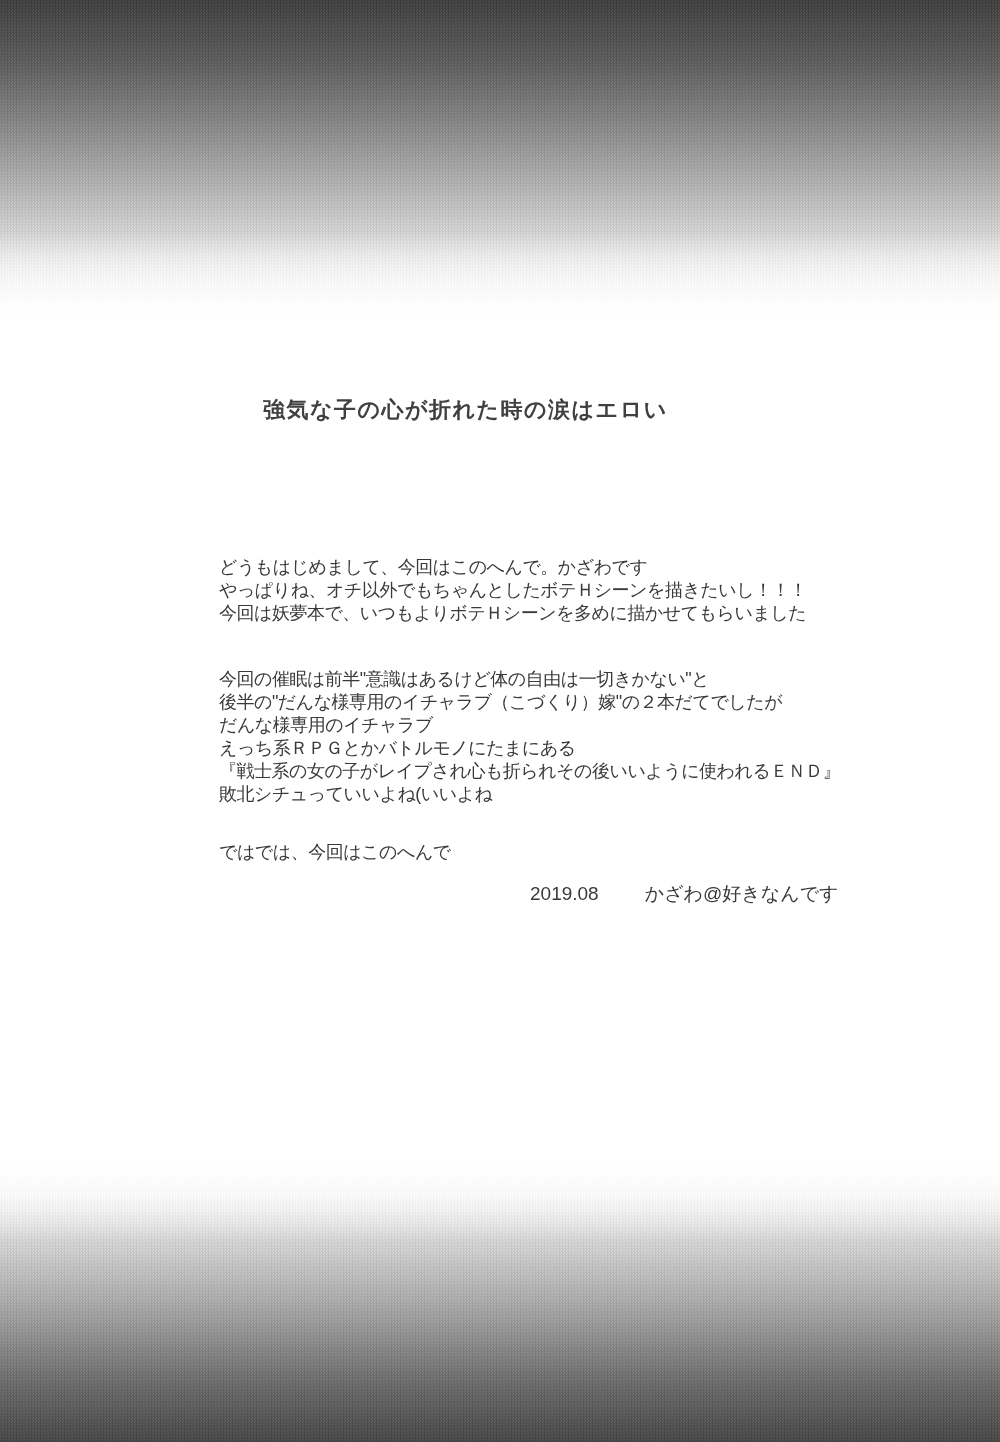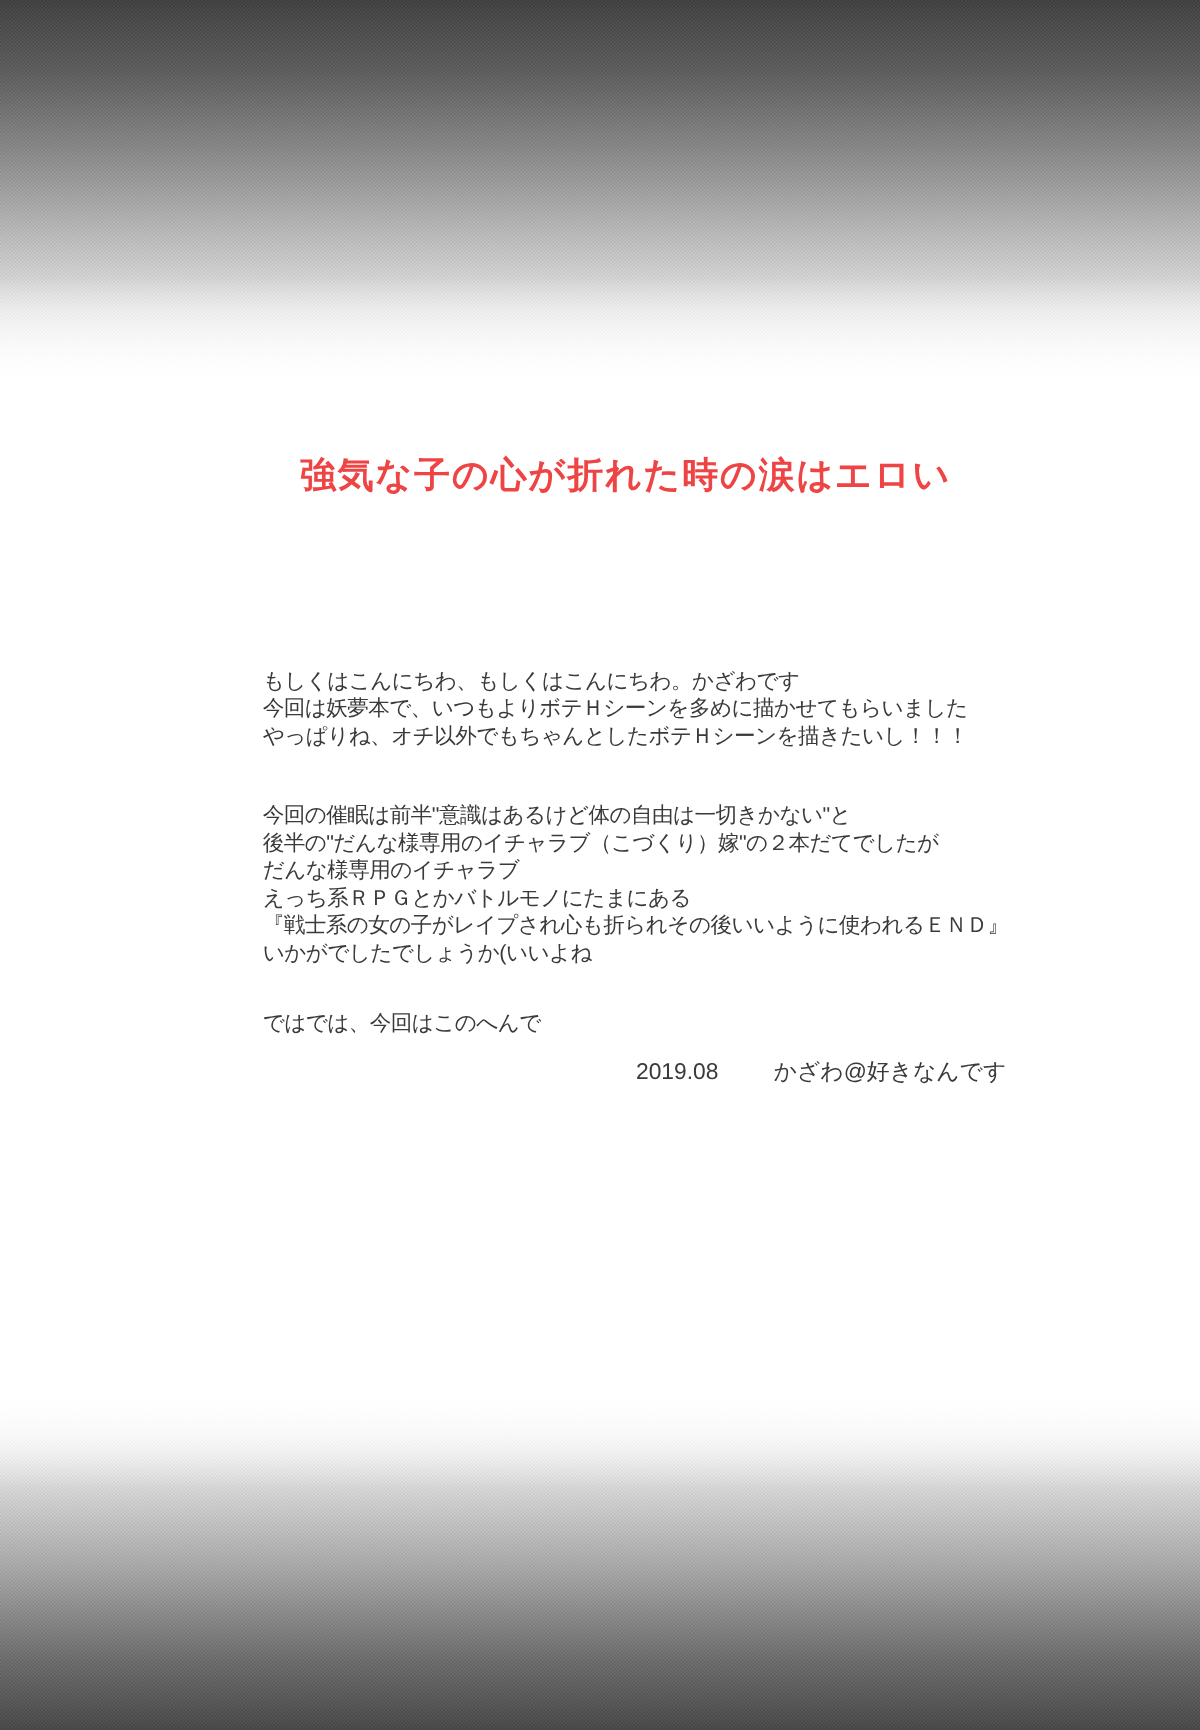--- a/index.html
+++ b/index.html
@@ -55,26 +55,26 @@
     background-size: 3px 3px, 100% 100%;
     -webkit-mask-image: linear-gradient(to top, #000 0%, #000 72%, transparent 100%);
     mask-image: linear-gradient(to top, #000 0%, #000 72%, transparent 100%);
   }
 
   
   .title {
     position: absolute;
     left: 247px;
     top: 379px;
-    margin: 3px;
-    font-size: 30px;
+    margin: 16px;
+    font-size: 22px;
     line-height: 30px;
     font-weight: 700;
     letter-spacing: 1.5px;
-    color: #ef4444;
+    color: #404040;
     white-space: nowrap;
   }
   .afterword {
     position: absolute;
     left: 219px;
     top: 0;
     width: 700px;
     font-size: 18px;
     line-height: 23px;
     letter-spacing: -0.5px;
@@ -109,32 +109,32 @@
 <div class="page">
 
   <div class="vignette top"></div>
   <div class="vignette bottom"></div>
 
   <h1 class="title">強気な子の心が折れた時の涙はエロい</h1>
 
   <div class="afterword">
 
     <p class="para p1">
-      <span class="line">もしくはこんにちわ、もしくはこんにちわ。かざわです</span>
+      <span class="line">どうもはじめまして、今回はこのへんで。かざわです</span>
+      <span class="line">やっぱりね、オチ以外でもちゃんとしたボテＨシーンを描きたいし！！！</span>
       <span class="line">今回は妖夢本で、いつもよりボテＨシーンを多めに描かせてもらいました</span>
-      <span class="line">やっぱりね、オチ以外でもちゃんとしたボテＨシーンを描きたいし！！！</span>
     </p>
 
     <p class="para p2">
       <span class="line">今回の催眠は前半"意識はあるけど体の自由は一切きかない"と</span>
       <span class="line">後半の"だんな様専用のイチャラブ（こづくり）嫁"の２本だてでしたが</span>
       <span class="line">だんな様専用のイチャラブ</span>
       <span class="line">えっち系ＲＰＧとかバトルモノにたまにある</span>
       <span class="line">『戦士系の女の子がレイプされ心も折られその後いいように使われるＥＮＤ』</span>
-      <span class="line">いかがでしたでしょうか(いいよね</span>
+      <span class="line">敗北シチュっていいよね(いいよね</span>
     </p>
 
     <p class="para p3">
       <span class="line">ではでは、今回はこのへんで</span>
     </p>
 
   </div>
 
   <div class="signature">
     <span class="sig-date">2019.08</span><span class="sig-author">かざわ@好きなんです</span>

